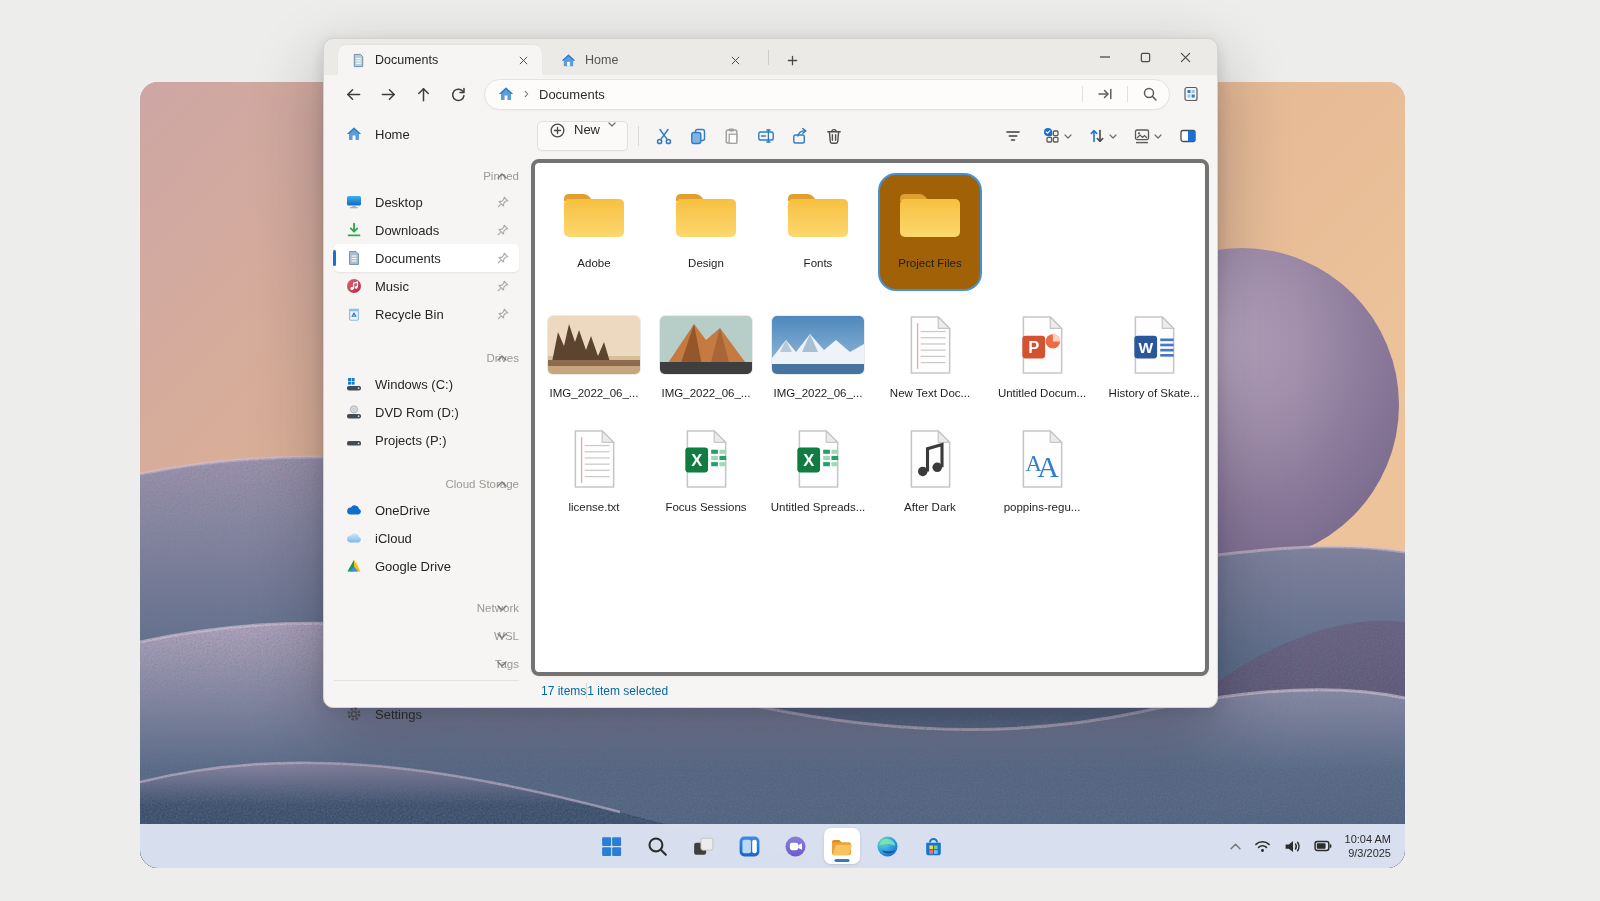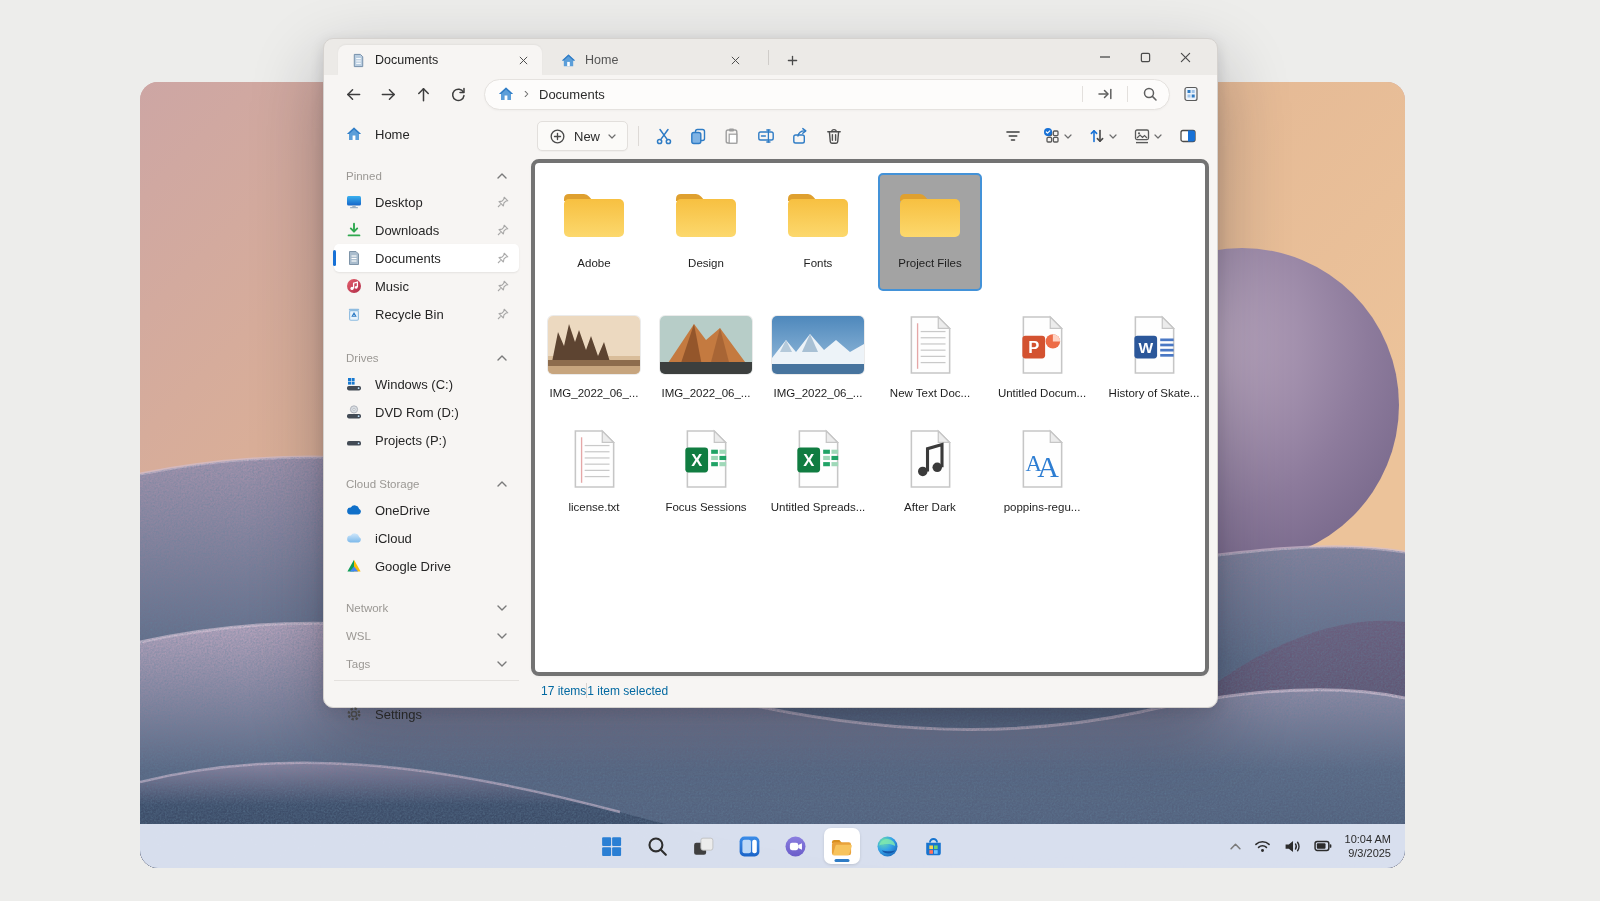--- a/index.html
+++ b/index.html
@@ -60,47 +60,47 @@
   .main { position:absolute; left:0; right:0; top:38px; bottom:0; }
   .sidebar { position:absolute; left:0; top:0; bottom:0; width:205px; padding-top:7px; }
   .side-item { height:28px; margin:0 10px; padding-left:12px; display:flex; align-items:center; gap:13px;
                font-size:13px; color:#262626; border-radius:5px; position:relative; }
   .side-item svg.it { width:16px; height:16px; flex:0 0 16px; }
   .side-item .pin { position:absolute; right:10px; width:12px; height:12px; opacity:.75; }
   .side-item.selected { background:#ffffff; box-shadow:0 1px 2px rgba(0,0,0,.08); }
   .side-item.selected::before { content:""; position:absolute; left:-1px; top:6px; width:3px; height:16px;
                border-radius:2px; background:#1771d6; }
   .side-head { height:24px; margin:0 10px; padding-left:12px; display:flex; align-items:center;
-               font-size:11.5px; color:#9b9894; position:relative; }
+               font-size:11.5px; color:#9b9894; position:relative;justify-content:flex-end; }
   .side-head .chev { position:absolute; right:12px; width:10px; height:6px; }
   .mt16 { margin-top:16px; } .mt18 { margin-top:18px; } .mt4 { margin-top:4px; }
   .side-divider { height:1px; background:#e4e1de; margin:4px 10px 0 10px; }
   .settings-row { height:28px; margin:19px 10px 0 10px; padding-left:12px; display:flex; align-items:center; gap:13px;
                font-size:13px; color:#262626; }
 
   .content { position:absolute; left:205px; right:0; top:0; bottom:0; }
   .toolbar { position:absolute; left:8px; right:14px; top:6px; height:34px; display:flex; align-items:center; }
   .new-btn { height:30px; padding:0 11px; border:1px solid #e2dfdc; background:#fbfaf8; border-radius:5px;
-             display:flex; align-items:center; gap:8px; font-size:13px; color:#2b2b2b; box-shadow:0 1px 1px rgba(0,0,0,.03); }
+             display:flex; align-items:flex-start; gap:8px; font-size:13px; color:#2b2b2b; box-shadow:0 1px 1px rgba(0,0,0,.03); }
   .tb-sep { width:1px; height:20px; background:#ddd9d6; margin:0 10px; }
   .ic-btn { width:30px; height:30px; display:flex; align-items:center; justify-content:center; border-radius:5px; margin-right:4px; }
   .ic-btn svg { width:18px; height:18px; }
   .combo { display:flex; align-items:center; gap:3px; padding:0 5px; height:30px; border-radius:5px; margin-left:6px; }
   .spacer { flex:1; }
 
   .panel { position:absolute; left:2px; right:8px; top:46px; height:517px; background:#ffffff;
            border:4px solid #737373; border-radius:8px; box-shadow:0 1px 3px rgba(0,0,0,.04); }
   .grid-row { position:absolute; left:7px; display:flex; gap:8px; }
   .r1 { top:10px; } .r2 { top:140px; } .r3 { top:254px;justify-content:center; }
   .tile { width:104px; height:118px; border-radius:5px; display:flex; flex-direction:column; align-items:center;
           border:2px solid transparent; }
   .tile .icb { height:80px; display:flex; align-items:center; justify-content:center; }
   .tile .tlabel { font-size:11.5px; color:#1e1e1e; max-width:98px; white-space:nowrap; overflow:hidden;
           text-overflow:ellipsis; margin-top:2px; }
-  .tile.selected { border-color:#4392d8; background:#a3a3a3; }
+  .tile.selected { border-color:#4392d8; background:#a16207;border-radius:18px; }
   .thumb { border-radius:5px; box-shadow:0 0 0 1px rgba(0,0,0,.08); }
 
   .statusbar { position:absolute; left:2px; right:8px; bottom:0; height:33px; display:flex; align-items:center;
                padding-left:10px; font-size:12px; color:#0369a1; }
   .sb-sep { width:1px; height:15px; background:#d7d4d1; }
 </style>
 </head>
 <body>
 
 <svg width="0" height="0" style="position:absolute" aria-hidden="true">

